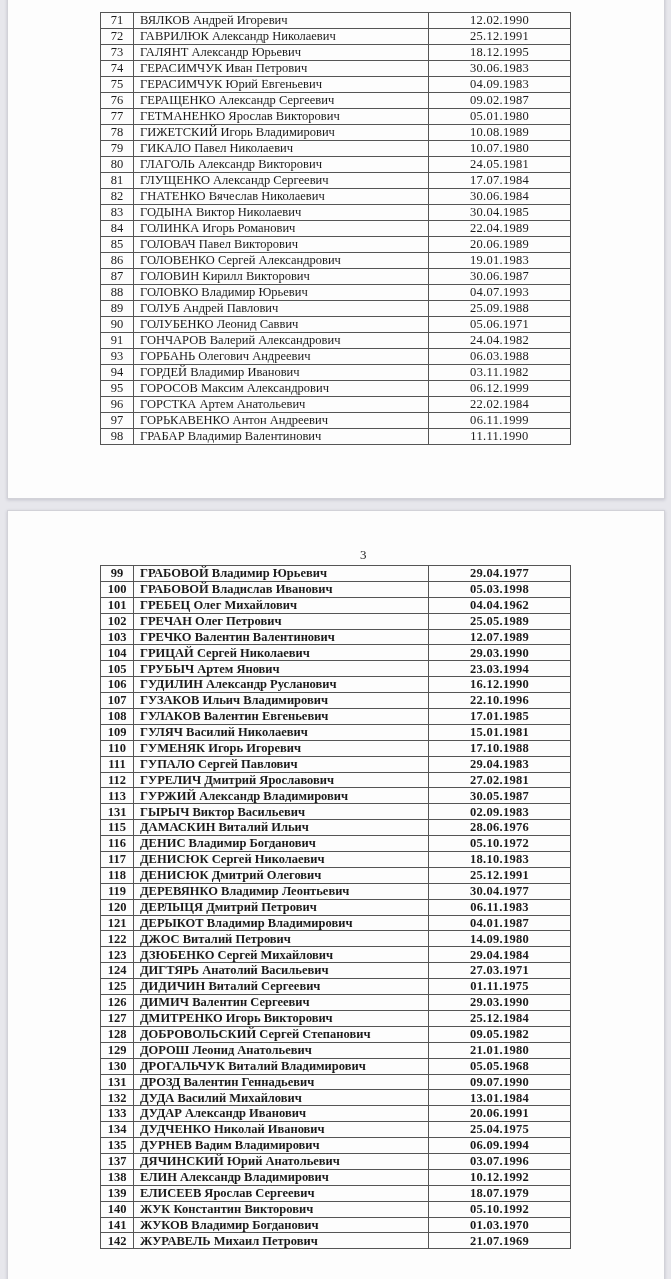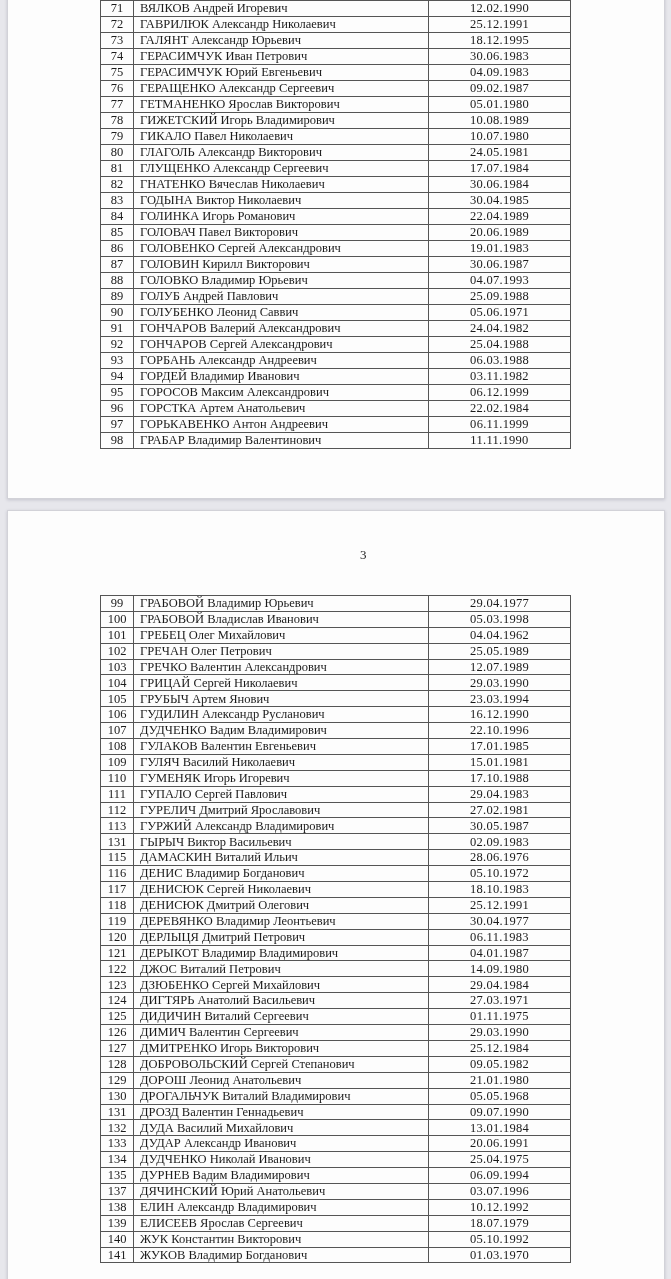--- a/index.html
+++ b/index.html
@@ -26,22 +26,22 @@
     box-shadow:0 1px 3px rgba(60,60,85,0.20);
   }
   #sheet1{top:-8px;height:507px;}
   #sheet2{top:510px;height:778px;}
   .roster{
     position:absolute;
     left:92px;
     border-collapse:collapse;
     table-layout:fixed;
   }
-  #sheet1 .roster{top:7px;}
-  #sheet2 .roster{top:84px;}
+  #sheet1 .roster{top:19px;}
+  #sheet2 .roster{top:54px;font-weight:bold;}
   .roster td{
     border:1px solid var(--line);
     font-size:12.5px;
     line-height:1;
     color:var(--text);
     overflow:hidden;
     white-space:nowrap;
   }
   #sheet1 .roster td{height:16px;}
   #sheet2 .roster td{height:15.9px;}
@@ -181,29 +181,24 @@
     <td class="name">ГОЛУБЕНКО Леонид Саввич</td>
     <td class="date">05.06.1971</td>
   </tr>
 
   <tr>
     <td class="num">91</td>
     <td class="name">ГОНЧАРОВ Валерий Александрович</td>
     <td class="date">24.04.1982</td>
   </tr>
 
-  <tr>
-    <td class="num">92</td>
-    <td class="name">ГОНЧАРОВ Сергей Александрович</td>
-    <td class="date">25.04.1988</td>
-  </tr>
 
   <tr>
     <td class="num">93</td>
-    <td class="name">ГОРБАНЬ Александр Андреевич</td>
+    <td class="name">ГОРБАНЬ Олегович Андреевич</td>
     <td class="date">06.03.1988</td>
   </tr>
 
   <tr>
     <td class="num">94</td>
     <td class="name">ГОРДЕЙ Владимир Иванович</td>
     <td class="date">03.11.1982</td>
   </tr>
 
   <tr>
@@ -256,21 +251,21 @@
   </tr>
 
   <tr>
     <td class="num">102</td>
     <td class="name">ГРЕЧАН Олег Петрович</td>
     <td class="date">25.05.1989</td>
   </tr>
 
   <tr>
     <td class="num">103</td>
-    <td class="name">ГРЕЧКО Валентин Александрович</td>
+    <td class="name">ГРЕЧКО Валентин Валентинович</td>
     <td class="date">12.07.1989</td>
   </tr>
 
   <tr>
     <td class="num">104</td>
     <td class="name">ГРИЦАЙ Сергей Николаевич</td>
     <td class="date">29.03.1990</td>
   </tr>
 
   <tr>
@@ -280,21 +275,21 @@
   </tr>
 
   <tr>
     <td class="num">106</td>
     <td class="name">ГУДИЛИН Александр Русланович</td>
     <td class="date">16.12.1990</td>
   </tr>
 
   <tr>
     <td class="num">107</td>
-    <td class="name">ДУДЧЕНКО Вадим Владимирович</td>
+    <td class="name">ГУЗАКОВ Ильич Владимирович</td>
     <td class="date">22.10.1996</td>
   </tr>
 
   <tr>
     <td class="num">108</td>
     <td class="name">ГУЛАКОВ Валентин Евгеньевич</td>
     <td class="date">17.01.1985</td>
   </tr>
 
   <tr>
@@ -483,15 +478,20 @@
     <td class="name">ЖУК Константин Викторович</td>
     <td class="date">05.10.1992</td>
   </tr>
 
   <tr>
     <td class="num">141</td>
     <td class="name">ЖУКОВ Владимир Богданович</td>
     <td class="date">01.03.1970</td>
   </tr>
 
+  <tr>
+    <td class="num">142</td>
+    <td class="name">ЖУРАВЕЛЬ Михаил Петрович</td>
+    <td class="date">21.07.1969</td>
+  </tr>
 </tbody>
   </table>
 </div>
 
 </body></html>

